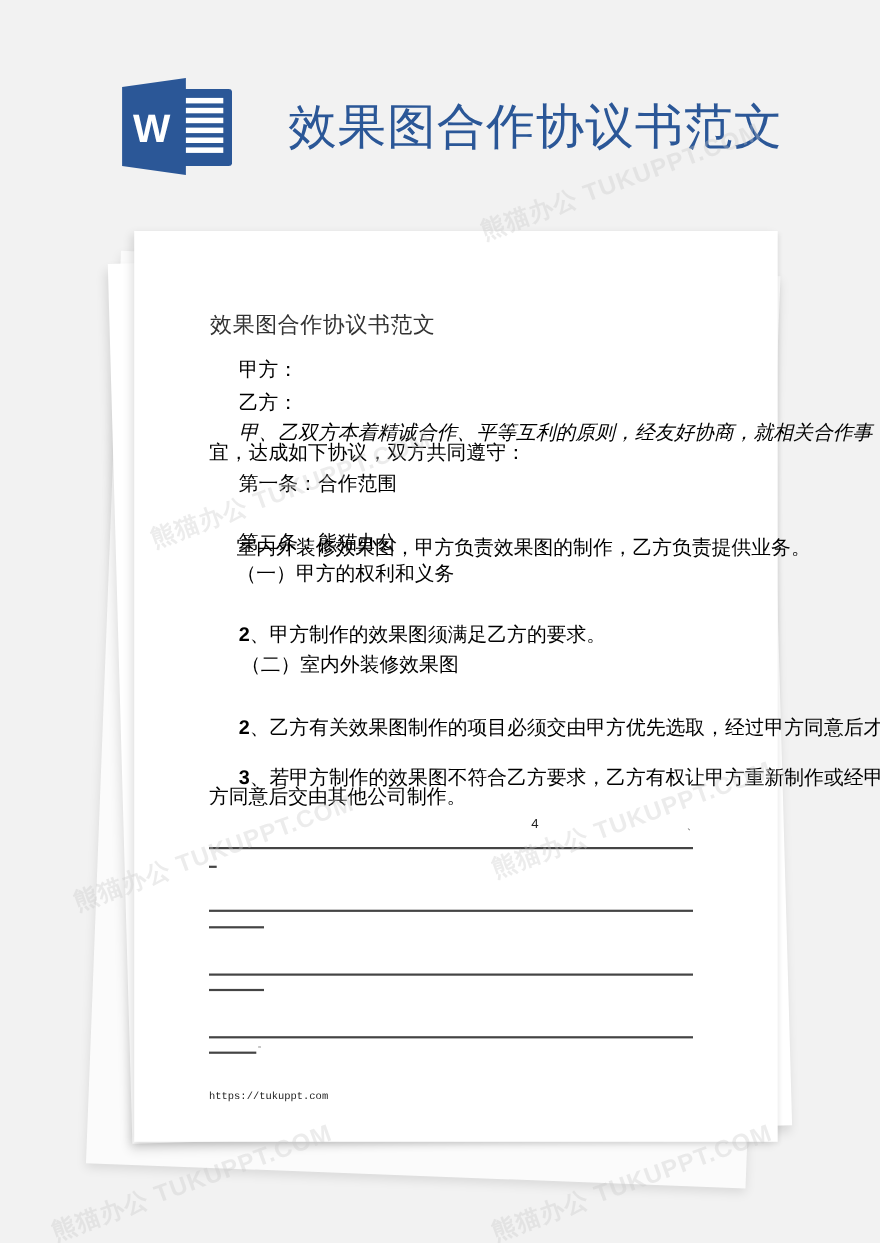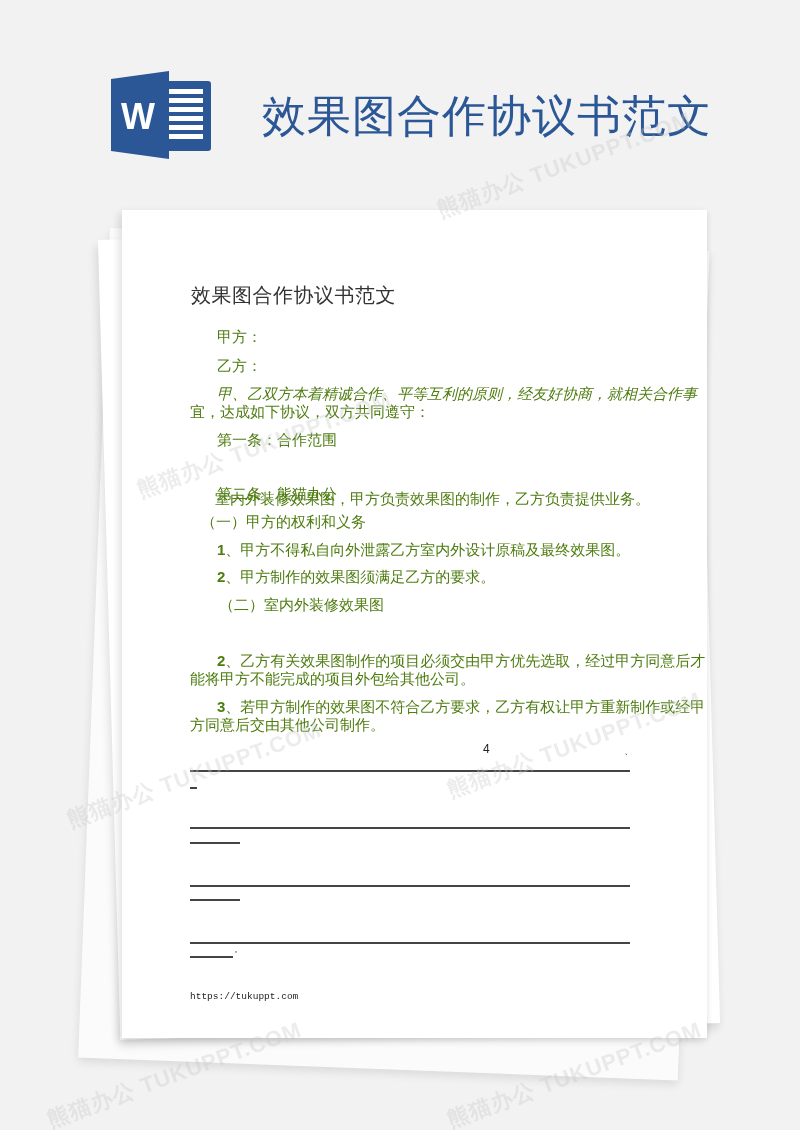--- a/index.html
+++ b/index.html
@@ -30,21 +30,21 @@
     }
     .page {
       position: absolute; left: 122px; top: 210px; width: 585px; height: 828px;
       background: #fff;
       box-shadow: -3px 3px 8px rgba(0,0,0,0.12), 2px 2px 4px rgba(0,0,0,0.05);
     }
     .doc-title {
       position: absolute; left: 69px; top: 72px;
       font-size: 20px; color: #333; white-space: nowrap; letter-spacing: 0.5px;
     }
-    .para { position: absolute; font-size: 15px; color: #4d7c0f; line-height: 20px; white-space: nowrap; }
+    .para { position: absolute; font-size: 18px; color: #000000; line-height: 20px; white-space: nowrap; }
     .num { font-family: "Liberation Sans", "DejaVu Sans", sans-serif; font-weight: bold; }
     .rule { position: absolute; height: 1.5px; background: #444; }
     .page-num {
       position: absolute; left: 361px; top: 532px;
       font-family: "Liberation Sans", sans-serif; font-size: 12px; color: #222;
     }
     .tick { position: absolute; left: 502px; top: 534px; font-size: 10px; color: #444; }
     .small-dash { position: absolute; left: 68px; top: 577px; width: 7px; height: 1.5px; background: #444; }
     .period { position: absolute; left: 112px; top: 733px; font-size: 9px; color: #555; }
     .url {
@@ -84,30 +84,28 @@
   <div class="para" style="left:95px; top:117px;">甲方：</div>
   <div class="para" style="left:95px; top:146px;font-family:Liberation Serif, serif;">乙方：</div>
 
   <div class="para" style="left:95px; top:174px;font-style:italic;">甲、乙双方本着精诚合作、平等互利的原则，经友好协商，就相关合作事</div>
   <div class="para" style="left:68px; top:192px;">宜，达成如下协议，双方共同遵守：</div>
 
   <div class="para" style="left:95px; top:220px;">第一条：合作范围</div>
   <div class="para" style="left:93px; top:247px;margin-top:32px;">室内外装修效果图，甲方负责效果图的制作，乙方负责提供业务。</div>
 
   <div class="para" style="left:95px; top:274px;">第二条：熊猫办公</div>
-  <div class="para" style="left:79px; top:302px;">（一）甲方的权利和义务</div>
+  <div class="para" style="left:93px; top:302px;">（一）甲方的权利和义务</div>
 
-  <div class="para" style="left:95px; top:330px;"><span class="num">1</span><span>、甲方不得私自向外泄露乙方室内外设计原稿及最终效果图。</span></div>
   <div class="para" style="left:95px; top:357px;"><span class="num">2</span><span>、甲方制作的效果图须满足乙方的要求。</span></div>
 
   <div class="para" style="left:97px; top:385px;">（二）室内外装修效果图</div>
 
 
   <div class="para" style="left:95px; top:441px;"><span class="num">2</span><span>、乙方有关效果图制作的项目必须交由甲方优先选取，经过甲方同意后才</span></div>
-  <div class="para" style="left:68px; top:459px;">能将甲方不能完成的项目外包给其他公司。</div>
 
   <div class="para" style="left:95px; top:487px;"><span class="num">3</span><span>、若甲方制作的效果图不符合乙方要求，乙方有权让甲方重新制作或经甲</span></div>
   <div class="para" style="left:68px; top:489px;margin-top:16px;">方同意后交由其他公司制作。</div>
 
   <div class="page-num">4</div>
   <div class="tick">、</div>
 
   <div class="rule" style="left:68px; top:560px; width:440px;"></div>
   <div class="small-dash"></div>
 

